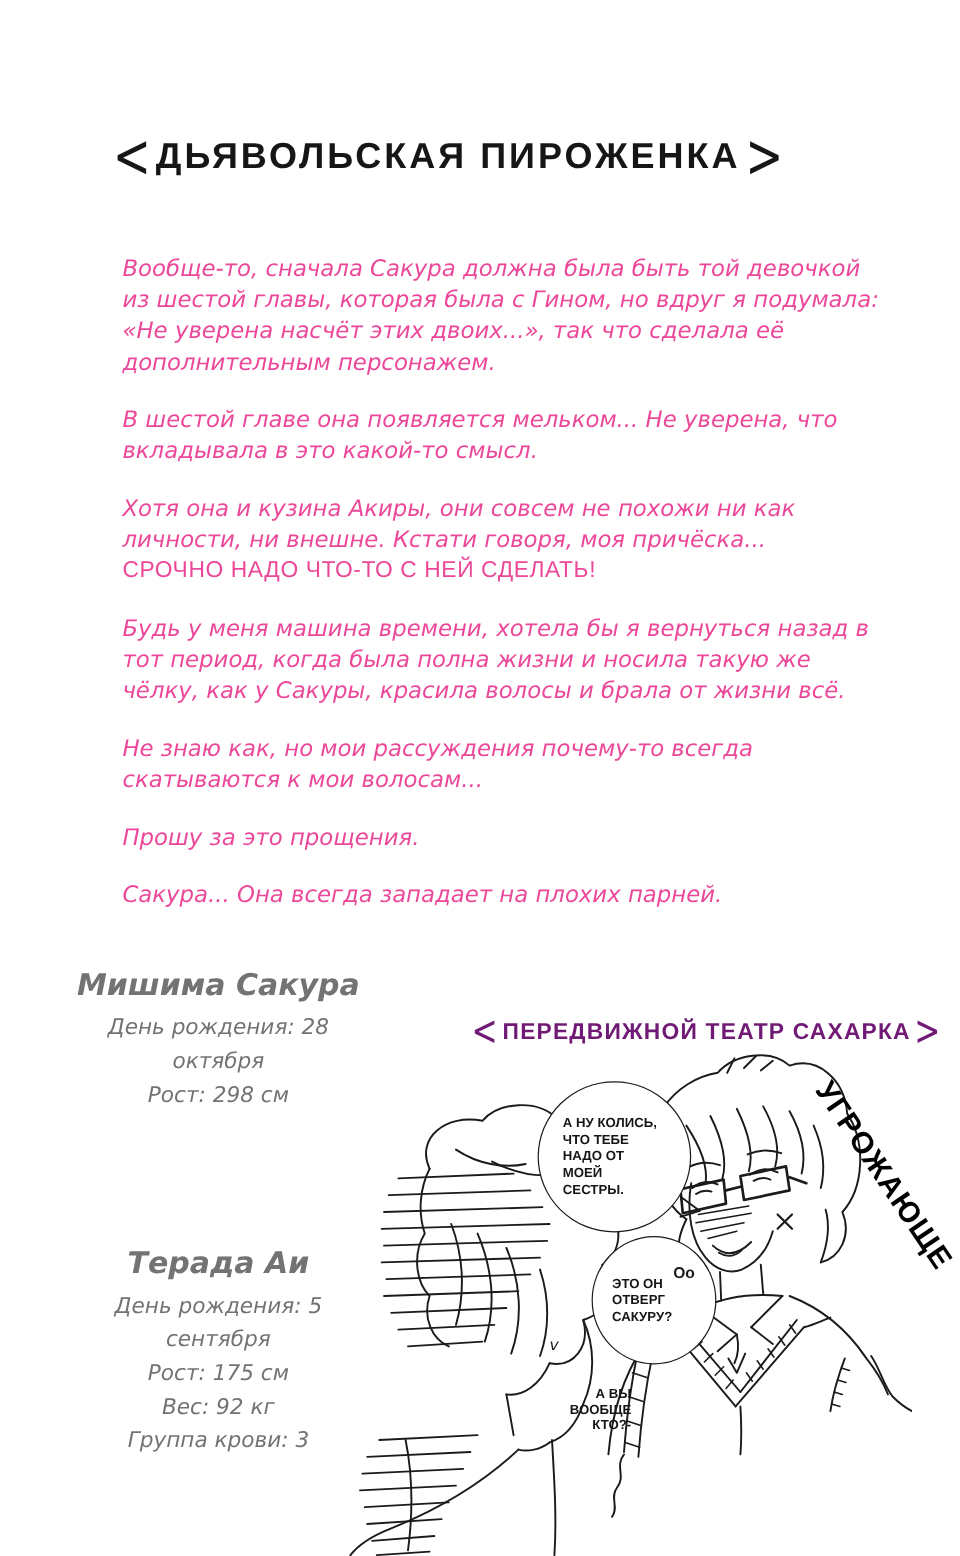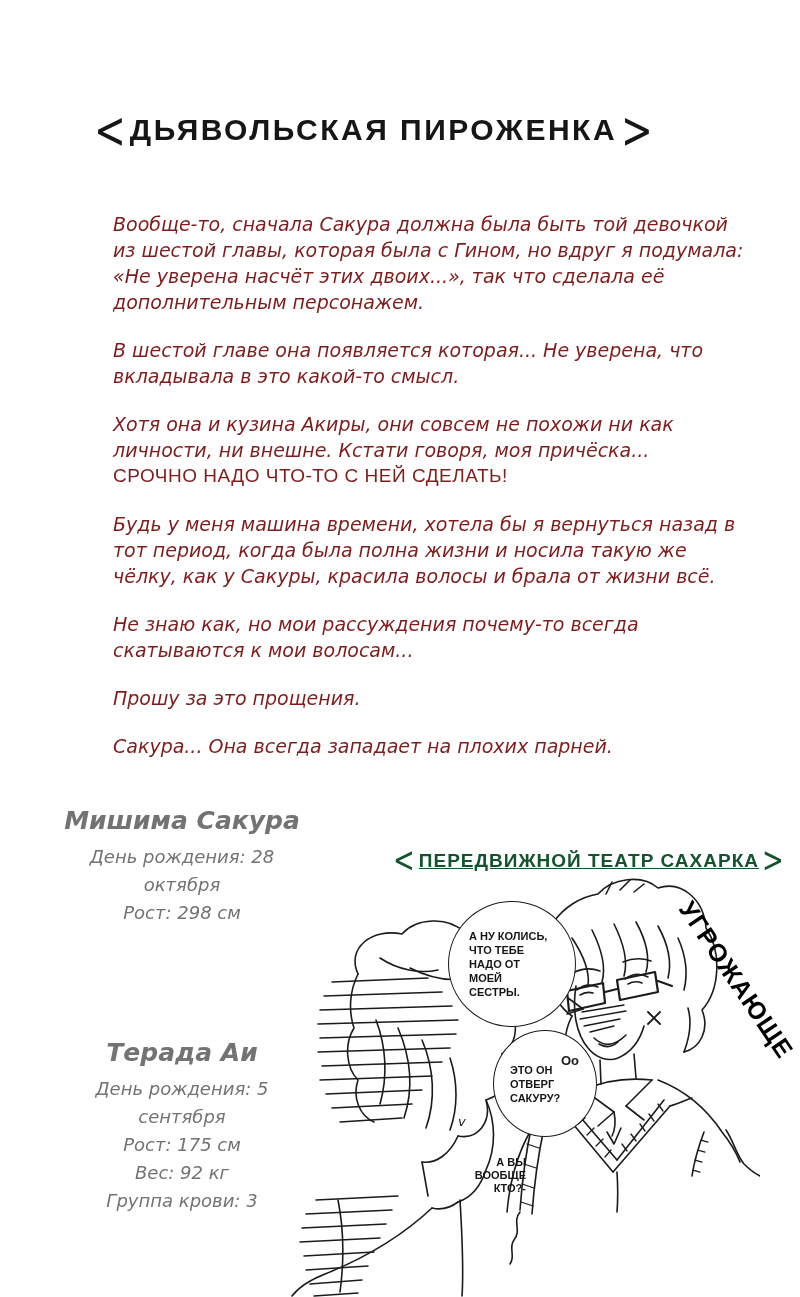--- a/index.html
+++ b/index.html
@@ -14,39 +14,39 @@
     font-family:"Liberation Sans", sans-serif; font-weight:700;
     font-size:30px; letter-spacing:2.5px; color:#161616;
   }
   .title .bracket {
     display:inline-block; font-weight:400; font-size:38px;
     transform:scaleY(1.35); letter-spacing:0; vertical-align:-3px;
     font-family:"DejaVu Sans", sans-serif; padding:0 4px;
   }
   
   .essay {
-    position:absolute; left:113px; top:211px; width:636px;
-    font-style:italic; font-size:19px; line-height:26px; color:#7f1d1d;
+    position:absolute; left:102px; top:211px; width:636px;
+    font-style:italic; font-size:19px; line-height:26px; color:#ec4899;
   }
   .essay p { margin:0 0 22px 0; }
   .essay .shout {
     display:block; font-style:normal;
     font-family:"Liberation Sans", sans-serif; font-size:19px; letter-spacing:0.5px;
   }
   
   .profile { position:absolute; width:264px; text-align:center; font-style:italic; color:#737373; }
   .profile .name { font-size:25px; font-weight:700; margin-bottom:8px; }
   .profile .stat { font-size:18px; line-height:28px; }
   #profile-sakura { left:50px; top:806px; }
   #profile-ai     { left:50px; top:1038px; }
   
   .theater-header {
     position:absolute; left:390px; top:845px; width:370px; text-align:right;
     white-space:nowrap; font-family:"Liberation Sans", sans-serif;
-    font-weight:700; font-size:19px; letter-spacing:1px; color:#14532d;text-decoration:underline;
+    font-weight:700; font-size:19px; letter-spacing:1px; color:#701a75;
   }
   .theater-header .bracket {
     display:inline-block; font-weight:400; font-size:26px;
     transform:scaleY(1.35); vertical-align:-2px; padding:0 3px;
     font-family:"DejaVu Sans", sans-serif;
   }
   .art { position:absolute; left:280px; top:878px; width:480px; height:419px; }
   .art svg { display:block; width:480px; height:419px; }
   .bubble {
     position:absolute; border:1.6px solid #1b1b1b; border-radius:50%;
@@ -78,21 +78,21 @@
 <body>
 
 <div class="page">
 
   <div class="title">
     <span class="bracket">&lt;</span><span>ДЬЯВОЛЬСКАЯ ПИРОЖЕНКА</span><span class="bracket">&gt;</span>
   </div>
 
   <div class="essay">
     <p>Вообще-то, сначала Сакура должна была быть той девочкой из шестой главы, которая была с Гином, но вдруг я подумала: «Не уверена насчёт этих двоих...», так что сделала её дополнительным персонажем.</p>
-    <p>В шестой главе она появляется которая... Не уверена, что вкладывала в это какой-то смысл.</p>
+    <p>В шестой главе она появляется мельком... Не уверена, что вкладывала в это какой-то смысл.</p>
     <p><span>Хотя она и кузина Акиры, они совсем не похожи ни как личности, ни внешне. Кстати говоря, моя причёска...</span><span class="shout">СРОЧНО НАДО ЧТО-ТО С НЕЙ СДЕЛАТЬ!</span></p>
     <p>Будь у меня машина времени, хотела бы я вернуться назад в тот период, когда была полна жизни и носила такую же чёлку, как у Сакуры, красила волосы и брала от жизни всё.</p>
     <p>Не знаю как, но мои рассуждения почему-то всегда скатываются к мои волосам...</p>
     <p>Прошу за это прощения.</p>
     <p>Сакура... Она всегда западает на плохих парней.</p>
   </div>
 
   <div class="profile" id="profile-sakura">
     <div class="name">Мишима Сакура</div>
     <div class="stat">День рождения: 28 октября</div>

